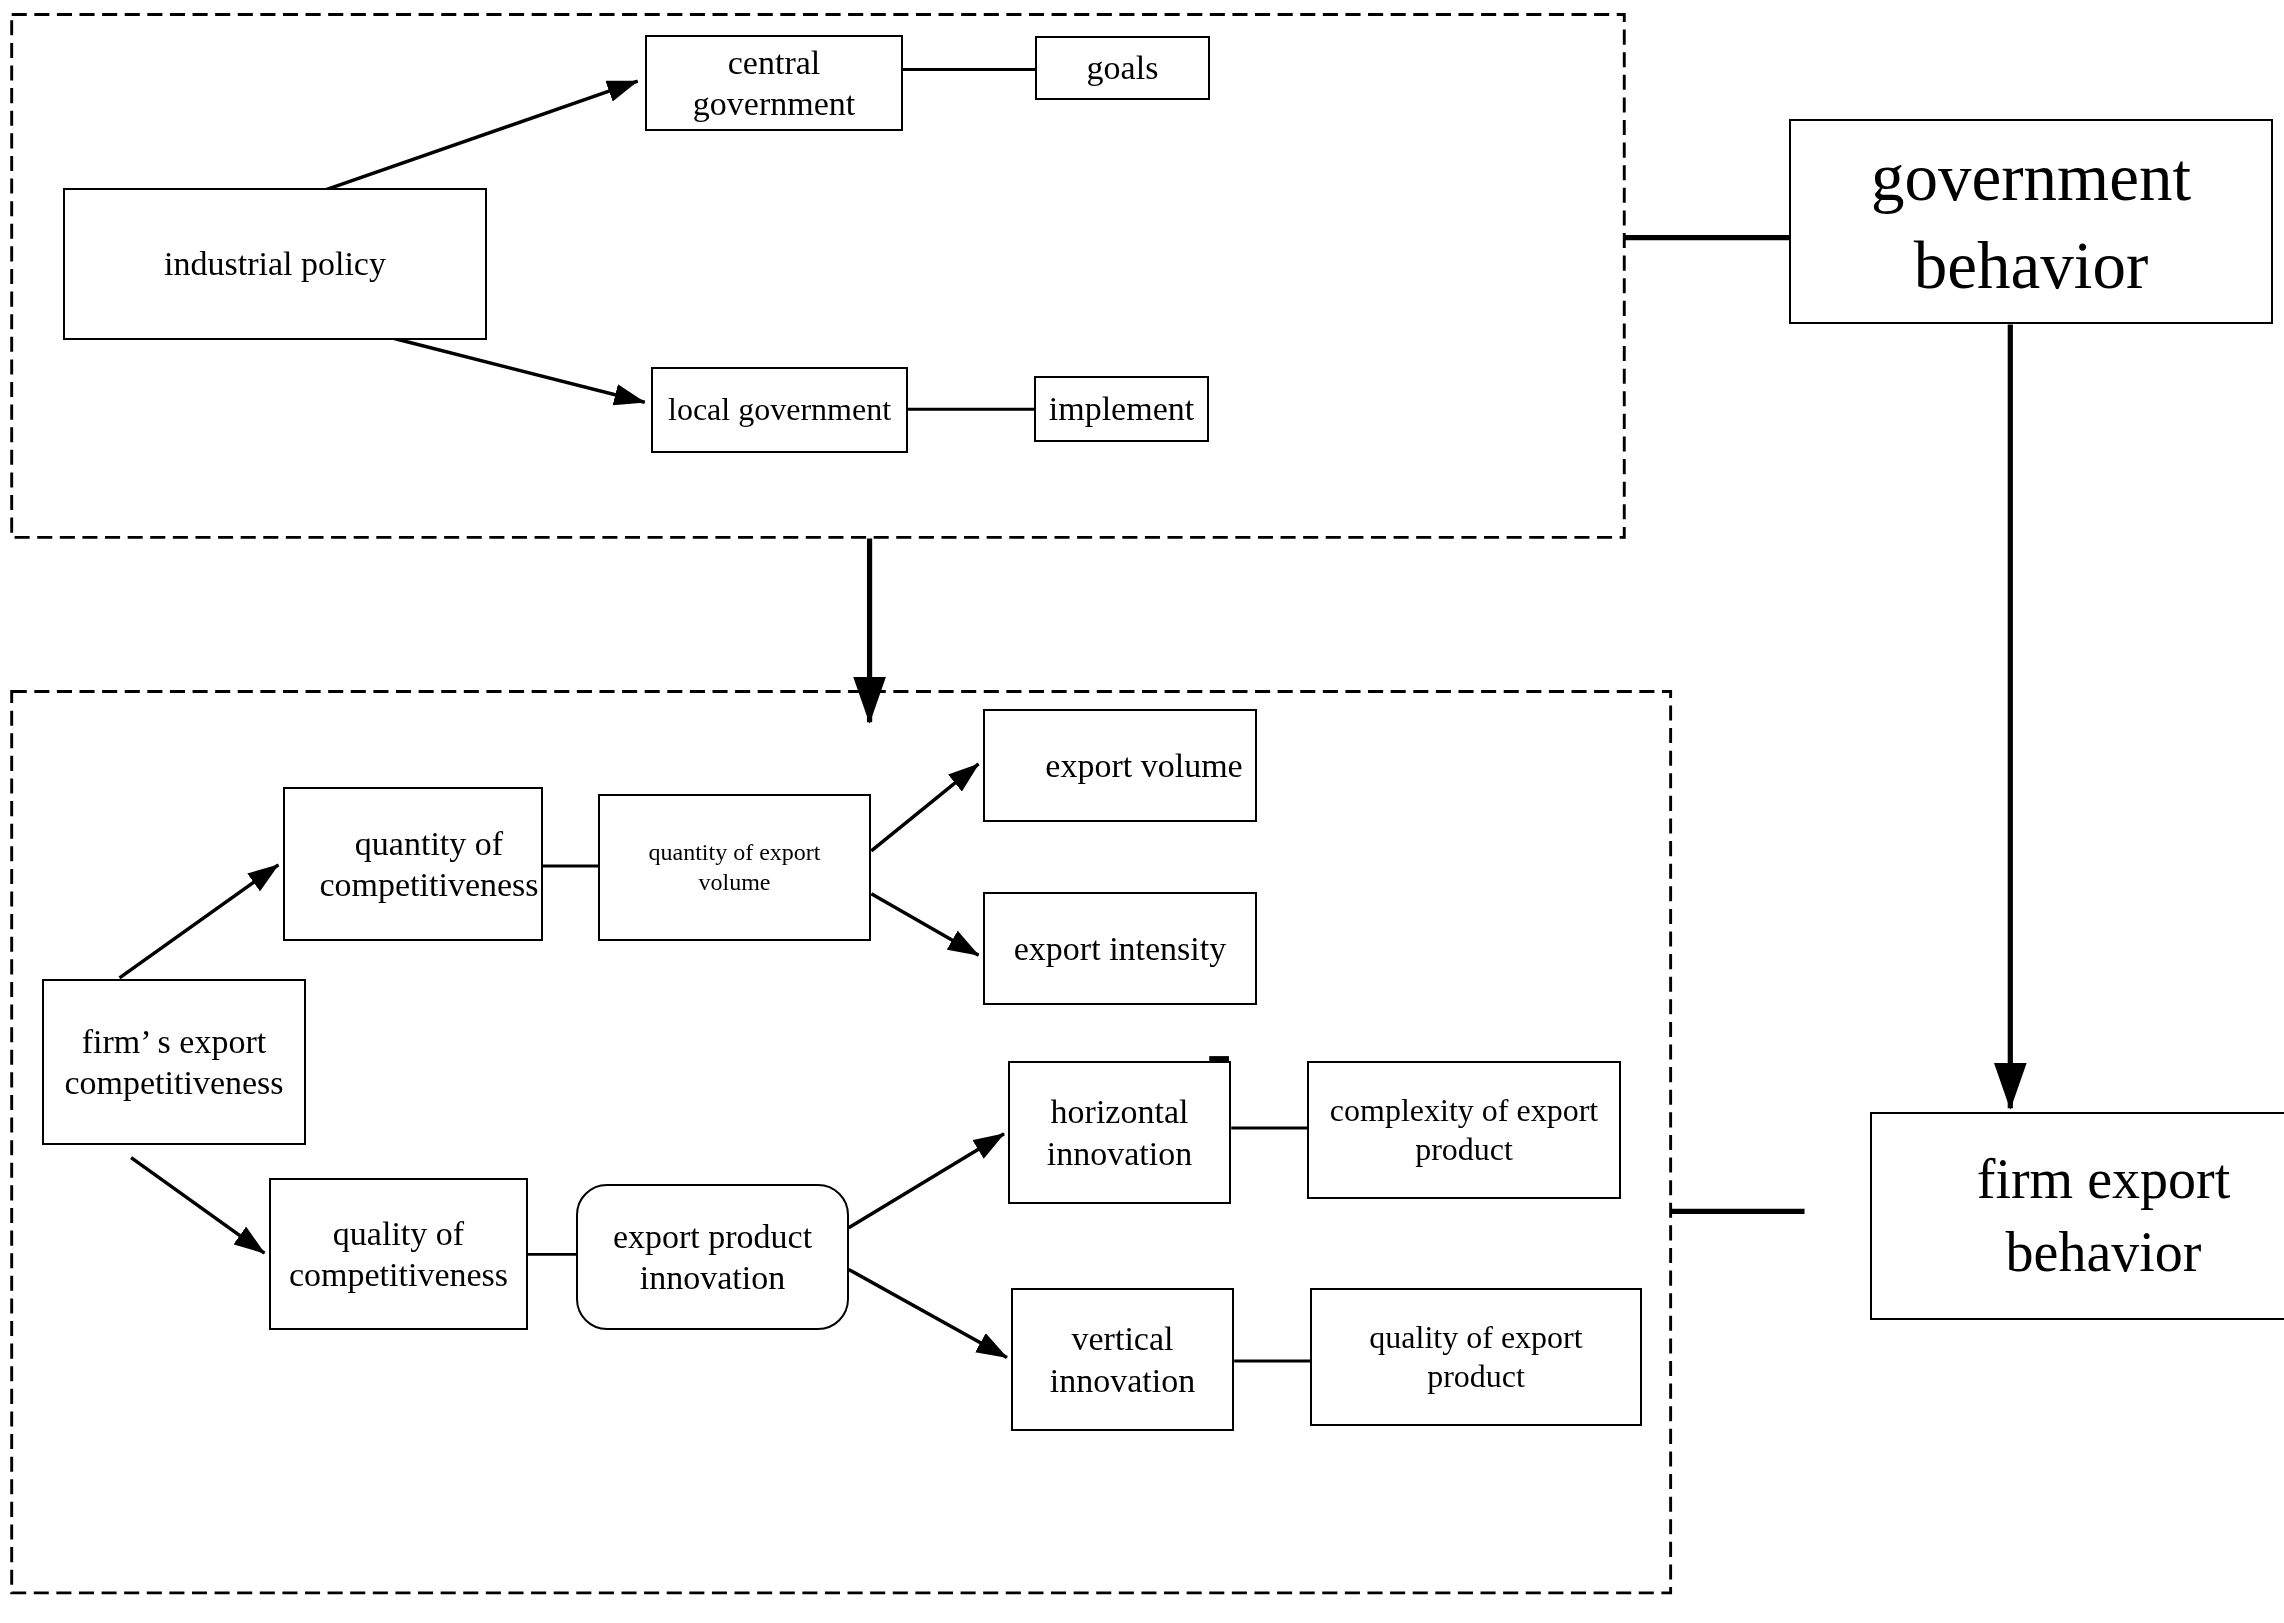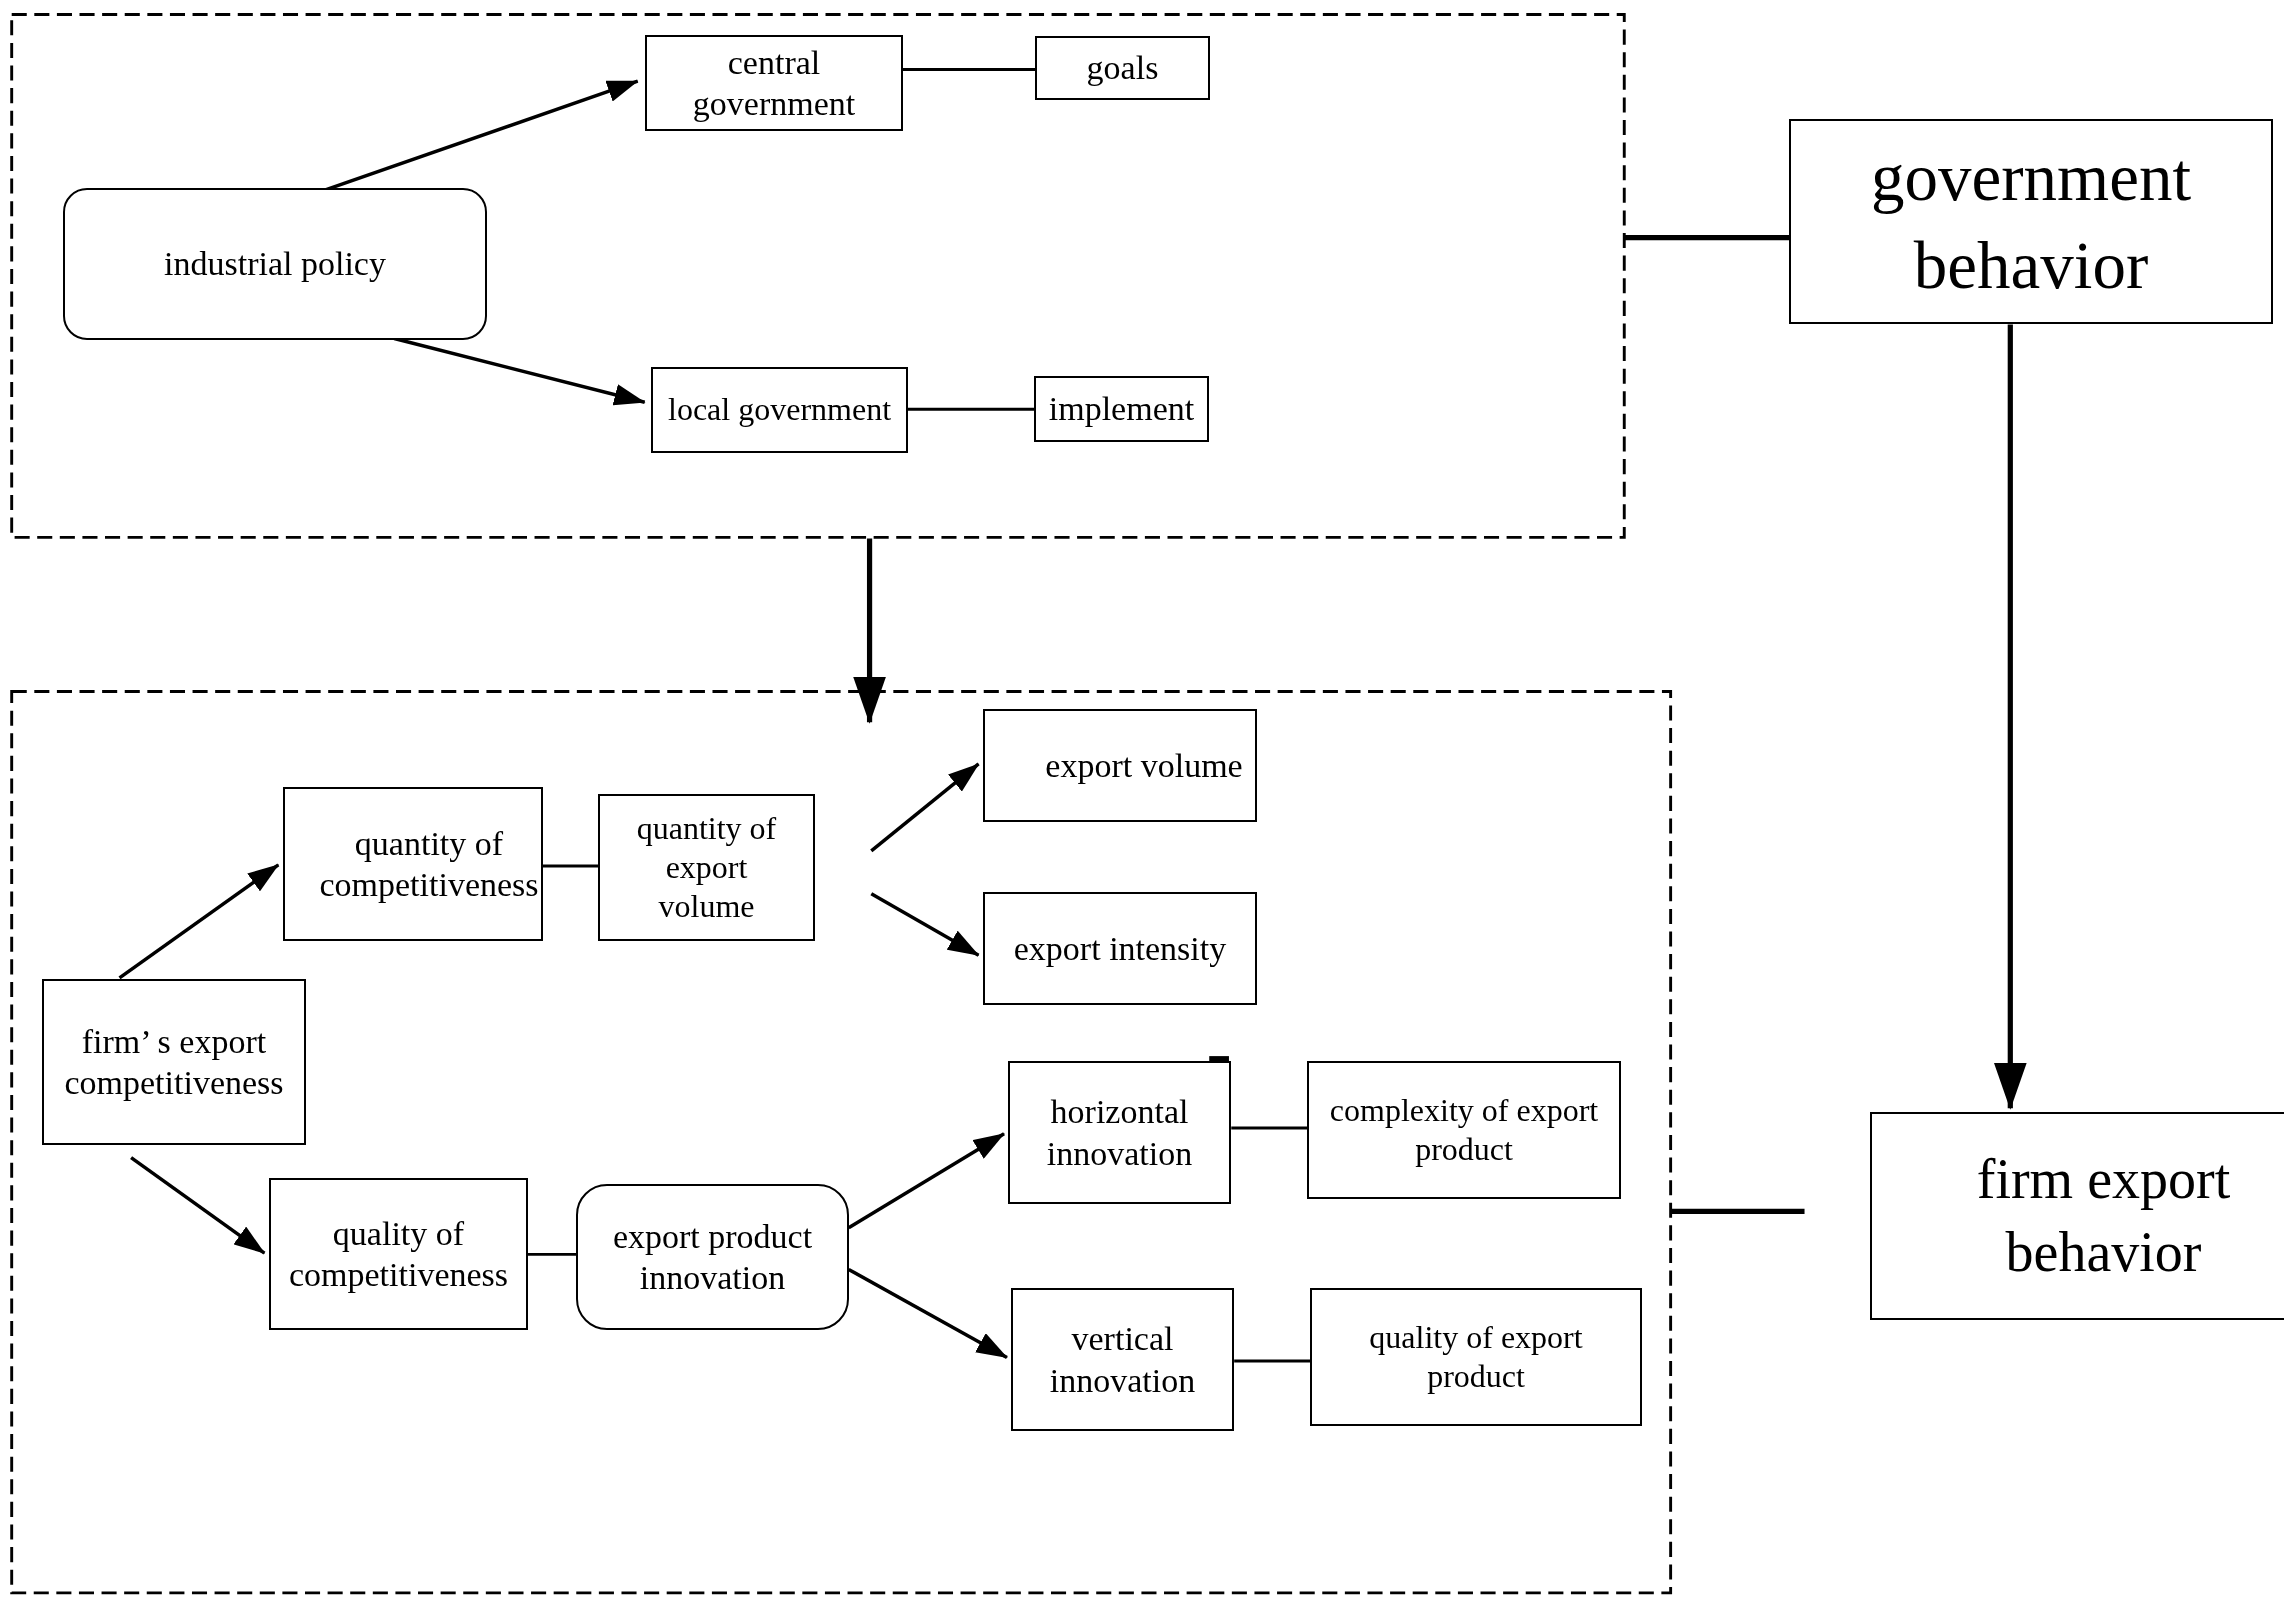--- a/index.html
+++ b/index.html
@@ -63,33 +63,33 @@
         <line x1="1464" y1="2190" x2="1737" y2="2342" stroke="#000000" stroke-width="6" marker-end="url(#arrowhead)"></line>
         <line x1="2124" y1="1946" x2="2257" y2="1946" stroke="#000000" stroke-width="5"></line>
         <line x1="2129" y1="2348" x2="2262" y2="2348" stroke="#000000" stroke-width="5"></line>
         <line x1="2882" y1="2090" x2="3113" y2="2090" stroke="#000000" stroke-width="9"></line>
       </g>
     <g>
         <rect x="2086" y="1822" width="34" height="12" fill="#000000"></rect>
       </g>
   </svg>
   <div>
-      <div class="node" style="left: 63px; top: 188px; width: 424px; height: 152px; font-size: 34px; border-radius: 24px;"><span>industrial policy</span></div>
+      <div class="node" style="left: 63px; top: 188px; width: 424px; height: 152px; font-size: 34px;"><span>industrial policy</span></div>
       <div class="node" style="left: 645px; top: 35px; width: 258px; height: 96px; font-size: 34px;"><span>central
 government</span></div>
       <div class="node" style="left: 1035px; top: 36px; width: 175px; height: 64px; font-size: 34px;"><span>goals</span></div>
       <div class="node" style="left: 651px; top: 367px; width: 257px; height: 86px; font-size: 32px;"><span>local government</span></div>
       <div class="node" style="left: 1034px; top: 376px; width: 175px; height: 66px; font-size: 34px;"><span>implement</span></div>
       <div class="node large" style="left: 1789px; top: 119px; width: 484px; height: 205px; font-size: 67px;"><span>government
 behavior</span></div>
       <div class="node" style="left: 42px; top: 979px; width: 264px; height: 166px; font-size: 34px;"><span>firm’ s export
 competitiveness</span></div>
       <div class="node" style="left: 283px; top: 787px; width: 260px; height: 154px; font-size: 34px; padding-left: 32px;"><span>quantity of
 competitiveness</span></div>
-      <div class="node" style="left: 598px; top: 794px; width: 217px; height: 147px; font-size: 32px;"><span>quantity of export
+      <div class="node" style="left: 598px; top: 794px; width: 273px; height: 147px; font-size: 24px;"><span>quantity of export
 volume</span></div>
       <div class="node" style="left: 983px; top: 709px; width: 274px; height: 113px; font-size: 34px; padding-left: 48px;"><span>export volume</span></div>
       <div class="node" style="left: 983px; top: 868px; width: 274px; height: 113px; font-size: 34px; margin-top: 24px;"><span>export intensity</span></div>
       <div class="node" style="left: 269px; top: 1178px; width: 259px; height: 152px; font-size: 34px;"><span>quality of
 competitiveness</span></div>
       <div class="node" style="left: 576px; top: 1184px; width: 273px; height: 146px; font-size: 34px; border-radius: 31px;"><span>export product
 innovation</span></div>
       <div class="node" style="left: 1008px; top: 1061px; width: 223px; height: 143px; font-size: 34px;"><span>horizontal
 innovation</span></div>
       <div class="node" style="left: 1307px; top: 1061px; width: 314px; height: 138px; font-size: 32px;"><span>complexity of export

